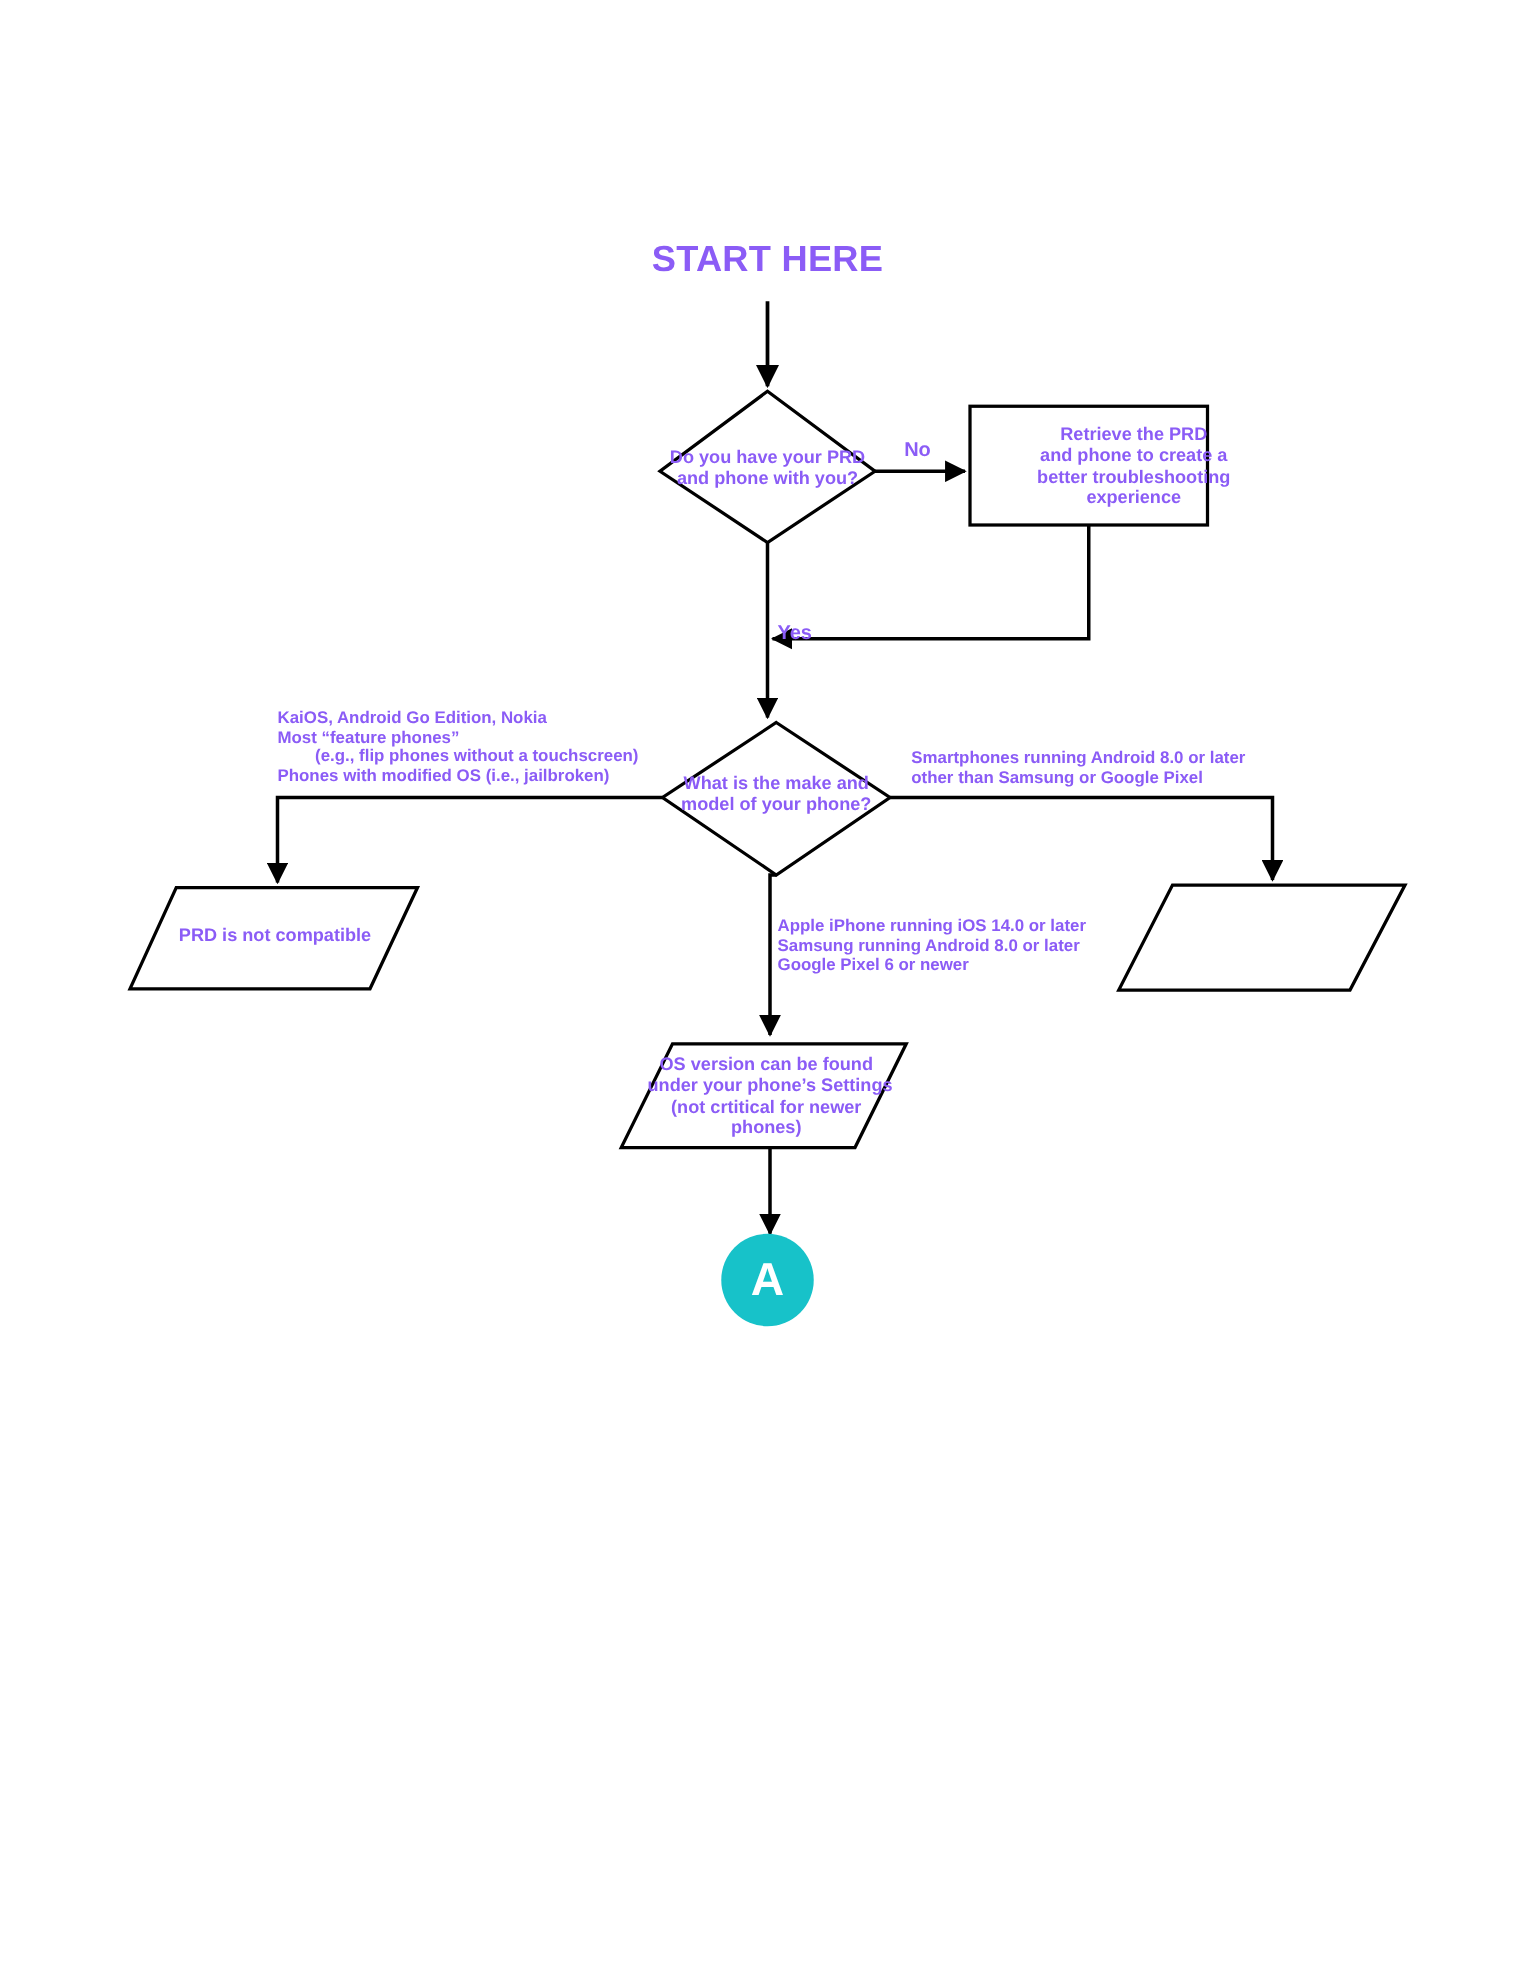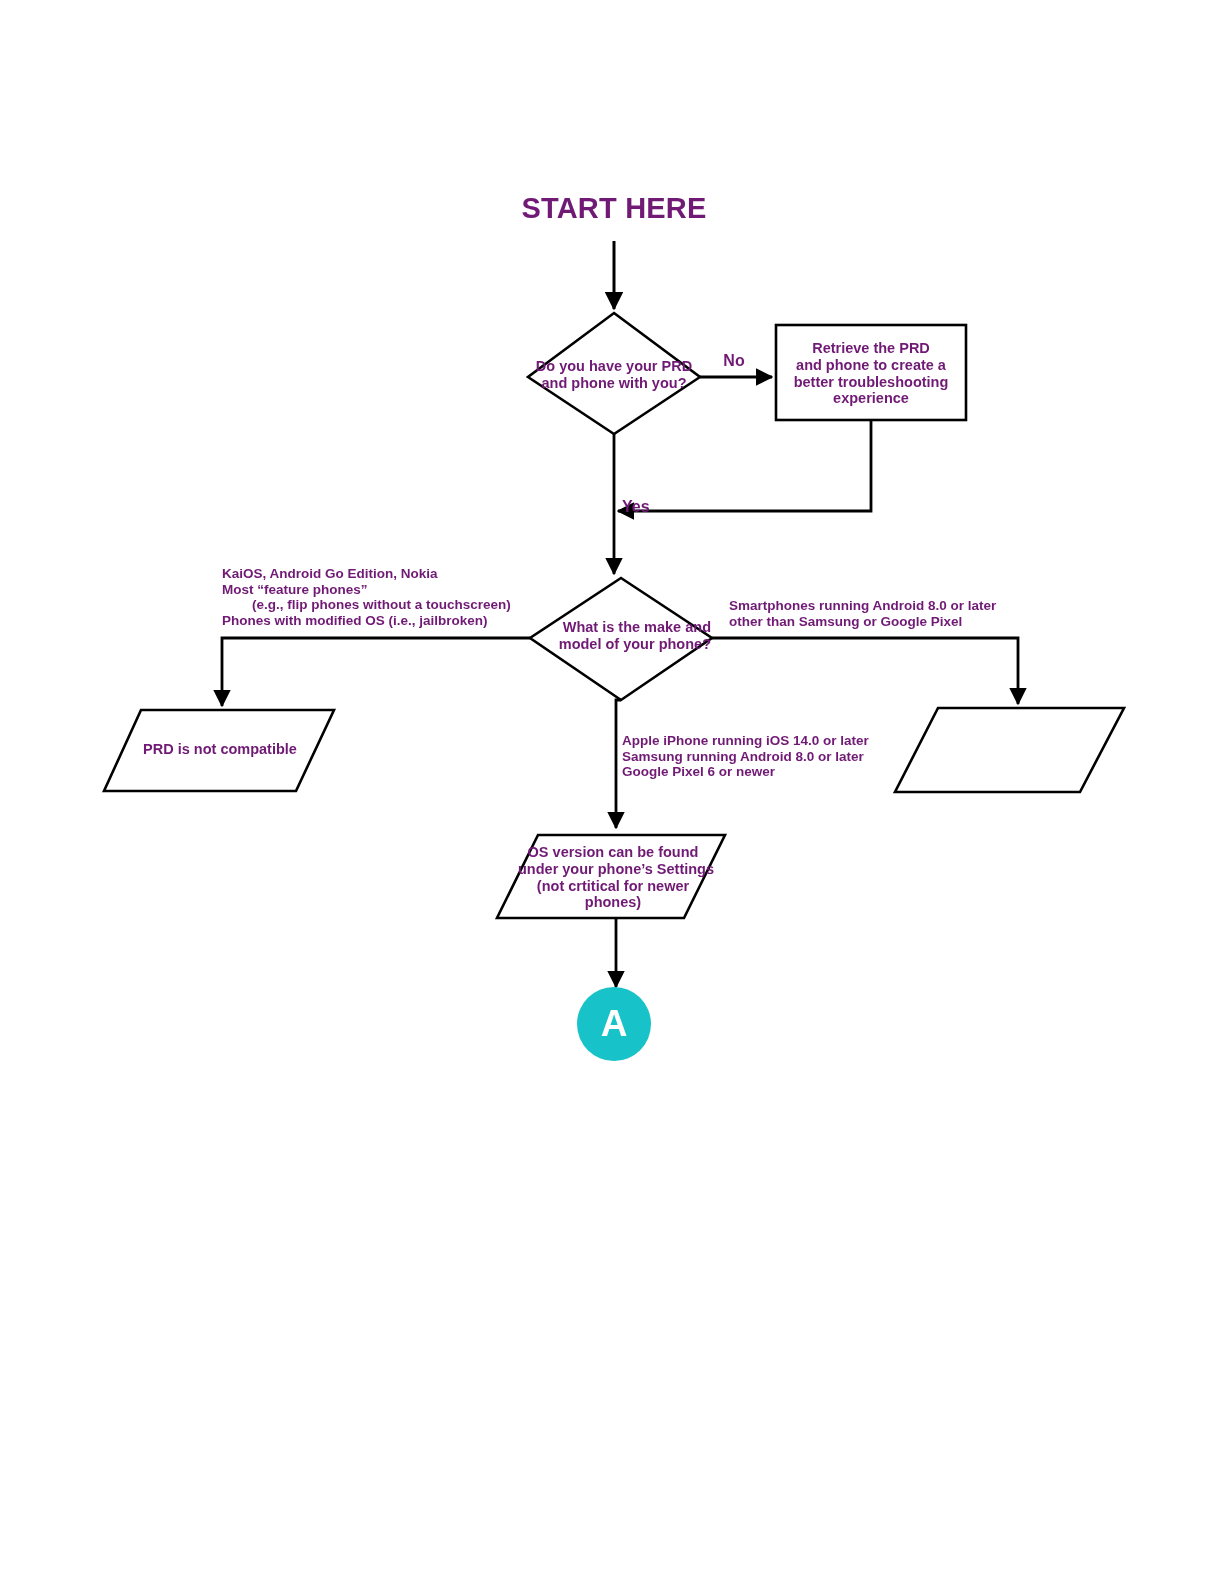--- a/index.html
+++ b/index.html
@@ -26,21 +26,21 @@
     position: absolute;
     left: 0; top: 0;
     width: 1224px;
     height: 1584px;
   }
   .lbl {
     position: absolute;
     font-weight: bold;
     line-height: 1.16;
     white-space: pre;
-    color: #701a75;
+    color: #8b5cf6;
   }
   .ctr { text-align: center; }
   .lft { text-align: left; }
 
   .title-start {
     font-size: 29px;
     letter-spacing: 0.2px;
     font-weight: bold;
   }
   .node-text {
@@ -108,33 +108,33 @@
     <circle cx="614" cy="1024" r="37" fill="#17C2C9"></circle>
   </svg>
 
   <div class="lbl ctr title-start" style="left:464px; top:192px; width:300px;">START HERE</div>
 
   <div class="lbl ctr node-text" style="left:524px; top:358px; width:180px;">Do you have your PRD
 and phone with you?</div>
 
   <div class="lbl ctr yesno-text" style="left:714px; top:352px; width:40px;">No</div>
 
-  <div class="lbl ctr node-text" style="left:779px; top:340px; width:184px;">Retrieve the PRD
+  <div class="lbl ctr node-text" style="left:779px; top:340px; width:184px;padding-left:36px;">Retrieve the PRD
 and phone to create a
 better troubleshooting
 experience</div>
 
   <div class="lbl lft yesno-text" style="left:622px; top:462px; width:60px;margin-top:36px;">Yes</div>
 
   <div class="lbl lft edge-text" style="left:222px; top:566px; width:330px;">KaiOS, Android Go Edition, Nokia
 Most “feature phones”
         (e.g., flip phones without a touchscreen)
 Phones with modified OS (i.e., jailbroken)</div>
 
-  <div class="lbl ctr node-text" style="left:531px; top:619px; width:180px;text-align:right;">What is the make and
+  <div class="lbl ctr node-text" style="left:531px; top:619px; width:180px;">What is the make and
 model of your phone?</div>
 
   <div class="lbl lft edge-text" style="left:729px; top:598px; width:300px;">Smartphones running Android 8.0 or later
 other than Samsung or Google Pixel</div>
 
   <div class="lbl ctr node-text" style="left:125px; top:741px; width:190px;">PRD is not compatible</div>
 
 
   <div class="lbl lft edge-text" style="left:622px; top:733px; width:300px;">Apple iPhone running iOS 14.0 or later
 Samsung running Android 8.0 or later

